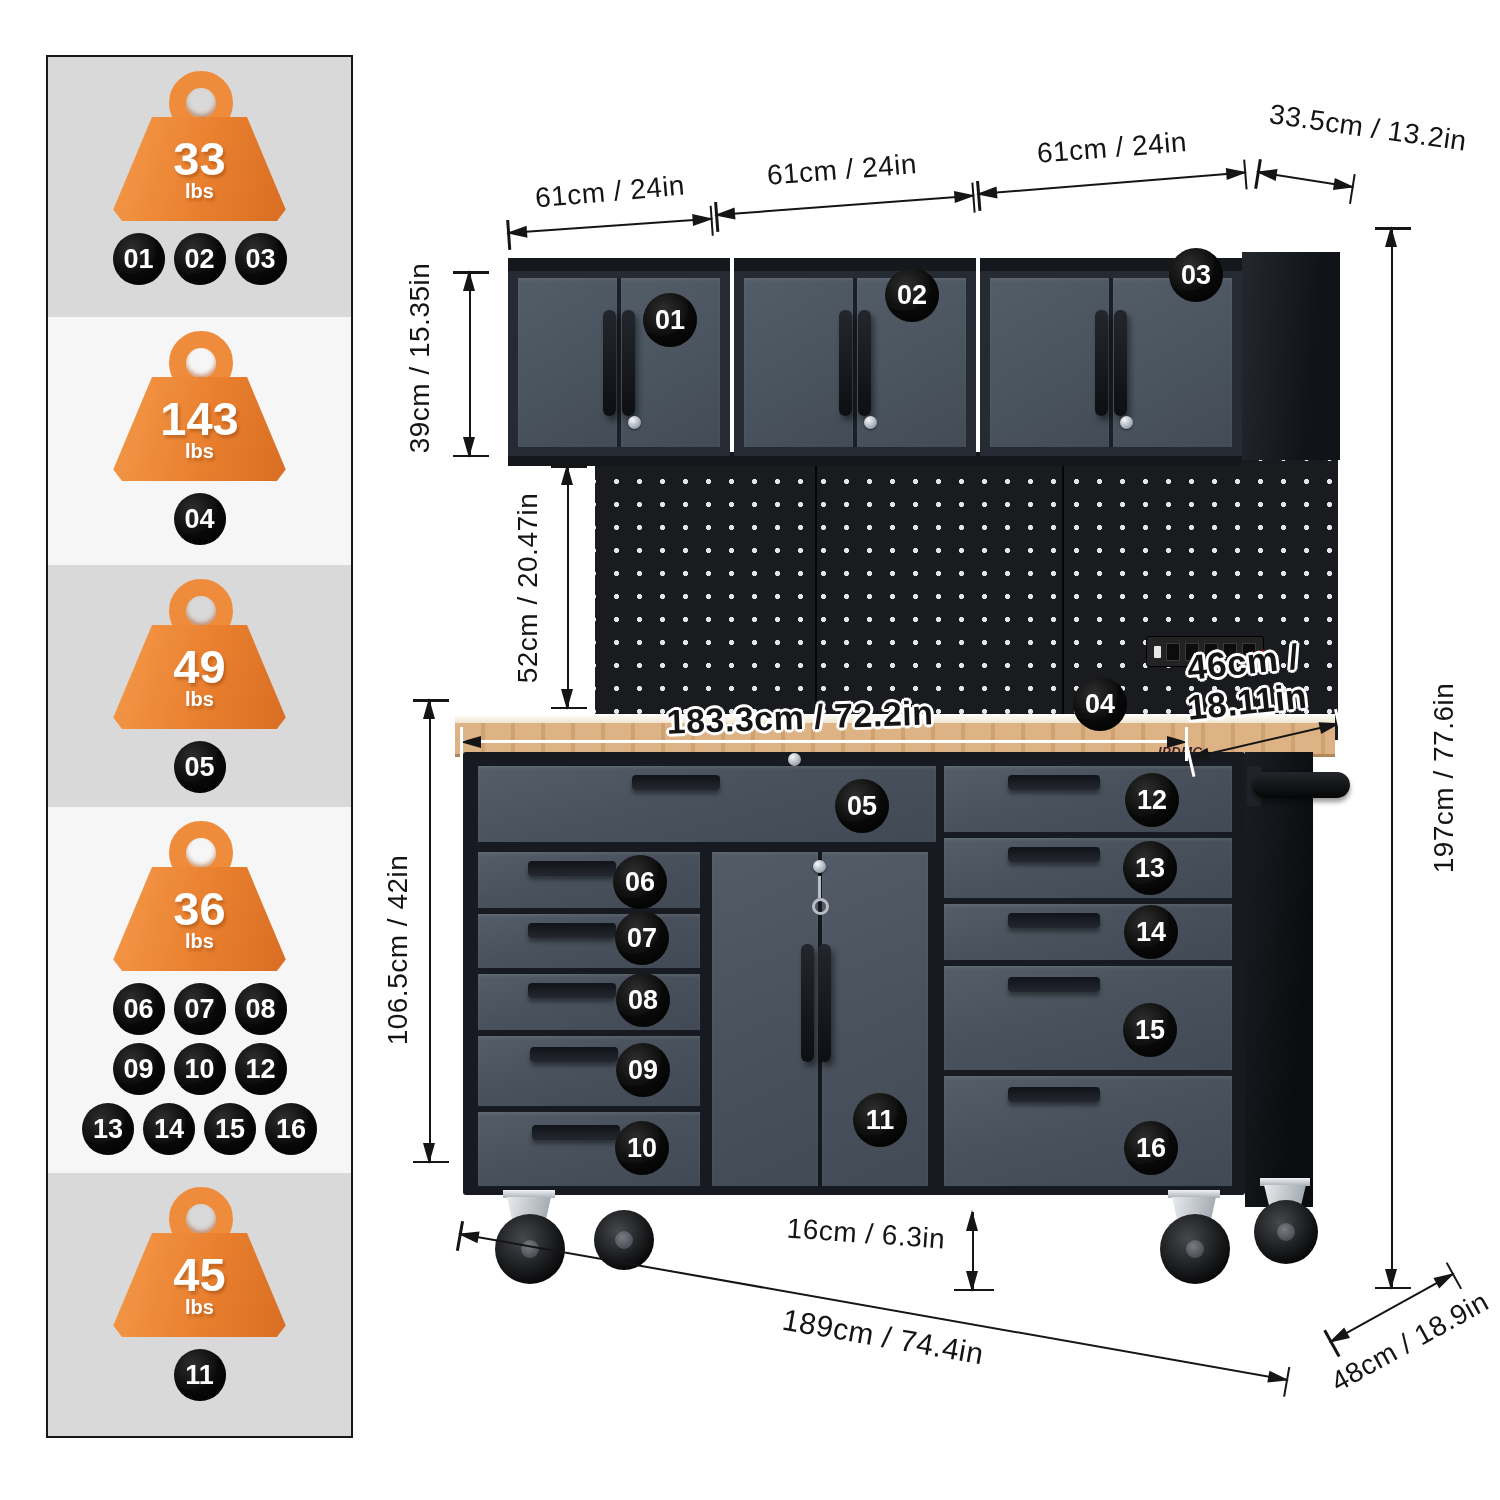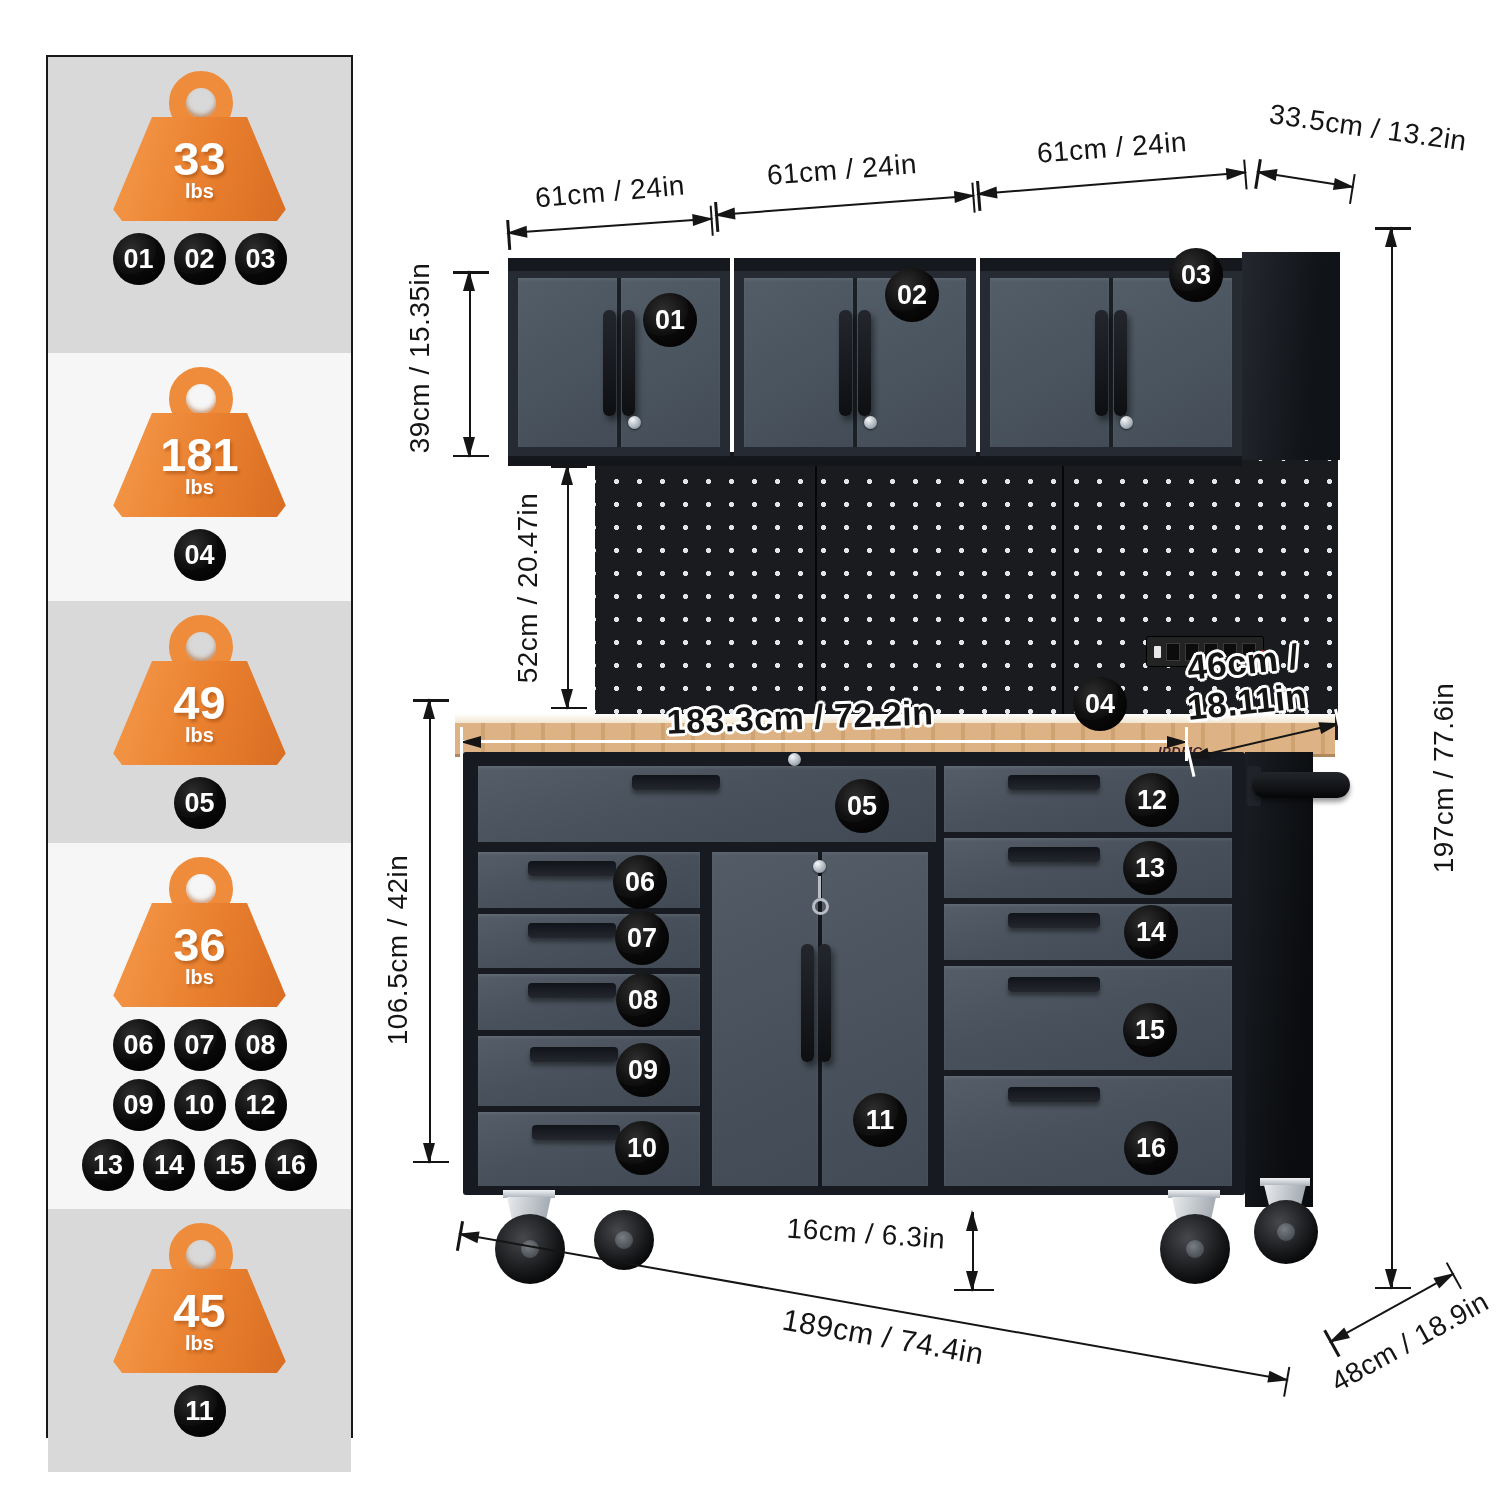--- a/index.html
+++ b/index.html
@@ -95,40 +95,40 @@
           box-shadow:inset -9px -11px 0 rgba(0,0,0,.38);
           color:#fff;font-size:27px;font-weight:700;display:flex;align-items:center;justify-content:center;}
 </style>
 </head>
 <body>
 
 <div id="canvas">
 
   <div class="sidebar">
 
-    <div class="cap-sec g" style="height:296px">
+    <div class="cap-sec g" style="height:260px">
       <div class="weight">
         <div class="ring"></div>
         <div class="wbody">
           <span class="wnum">33</span>
           <span class="wlbs">lbs</span>
         </div>
       </div>
       <div class="badge-row">
         <span class="nbadge">01</span>
         <span class="nbadge">02</span>
         <span class="nbadge">03</span>
       </div>
     </div>
 
     <div class="cap-sec w" style="height:248px">
       <div class="weight">
         <div class="ring"></div>
         <div class="wbody">
-          <span class="wnum">181</span>
+          <span class="wnum">143</span>
           <span class="wlbs">lbs</span>
         </div>
       </div>
       <div class="badge-row">
         <span class="nbadge">04</span>
       </div>
     </div>
 
     <div class="cap-sec g" style="height:242px">
       <div class="weight">

